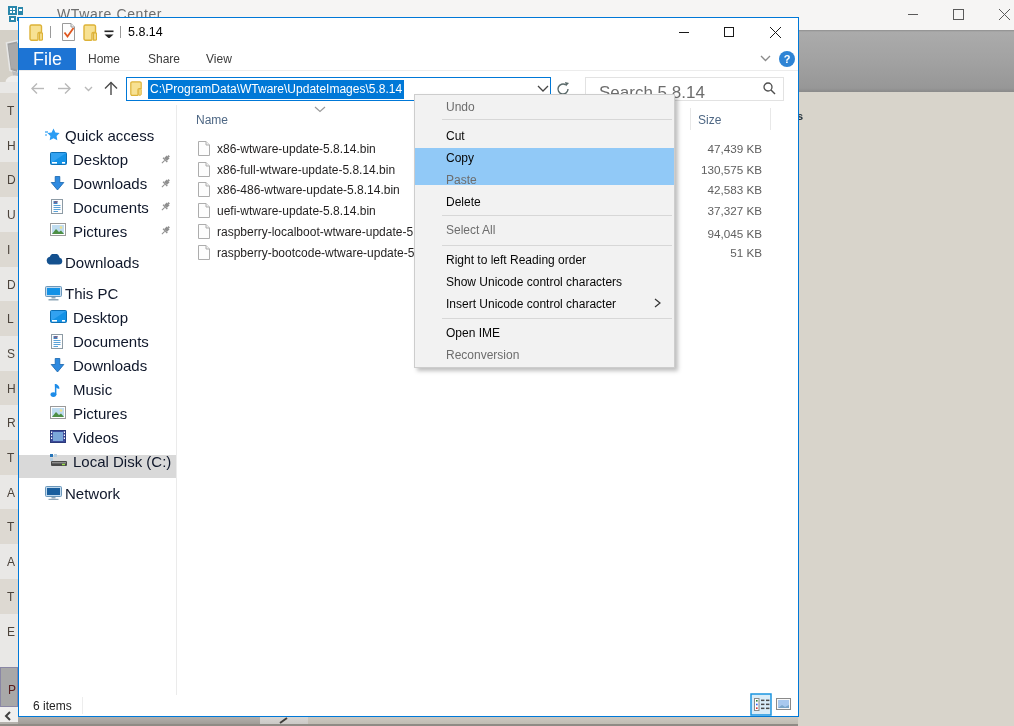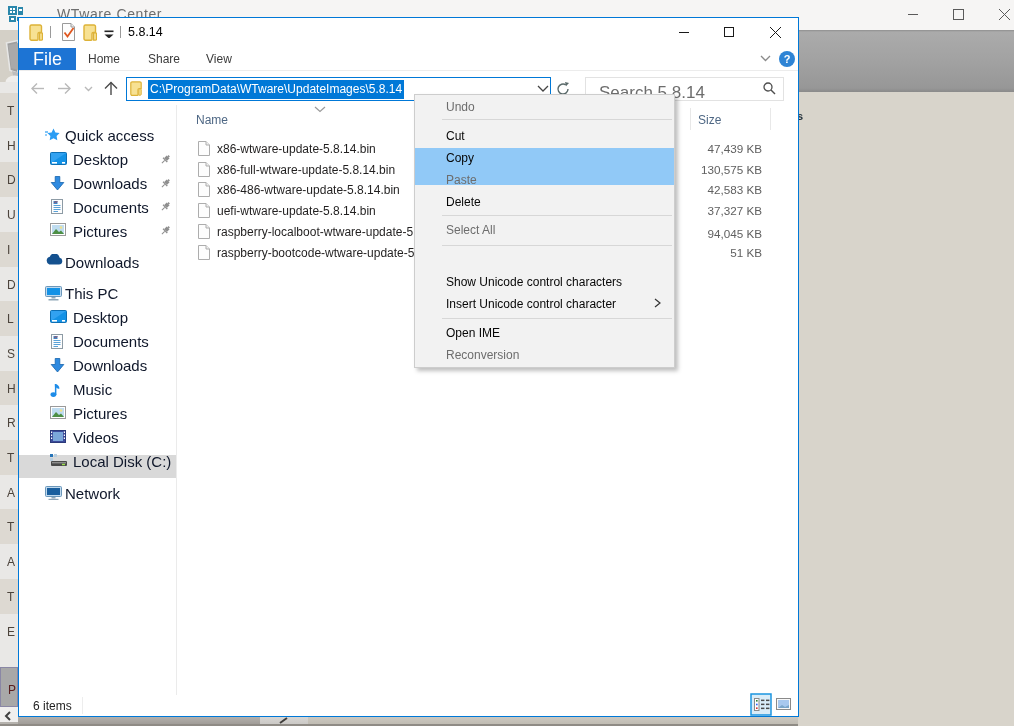--- a/index.html
+++ b/index.html
@@ -544,20 +544,21 @@
 <div class="abs" id="menu">
   <div class="mi dis" style="top:1px">Undo</div>
   <div class="msep" style="top:24px"></div>
   <div class="mi" style="top:29.5px">Cut</div>
   <div class="mi hl" style="top:52.5px;height:37px;line-height:20px">Copy</div>
   <div class="mi dis" style="top:73.5px">Paste</div>
   <div class="mi" style="top:95.5px">Delete</div>
   <div class="msep" style="top:120px"></div>
   <div class="mi dis" style="top:124px">Select All</div>
   <div class="msep" style="top:150px"></div>
+  <div class="mi" style="top:153.5px">Right to left Reading order</div>
   <div class="mi" style="top:175.5px">Show Unicode control characters</div>
   <div class="mi" style="top:197.5px">Insert Unicode control character</div>
   <div class="msep" style="top:222.5px"></div>
   <div class="mi" style="top:226.5px">Open IME</div>
   <div class="mi dis" style="top:248.5px">Reconversion</div>
   <svg class="abs" style="left:239px;top:203px" width="7" height="10">
   <path d="M1 1 L6 5 L1 9" stroke="#333" stroke-width="1.2" fill="none"></path>
   </svg>
 </div>
 

